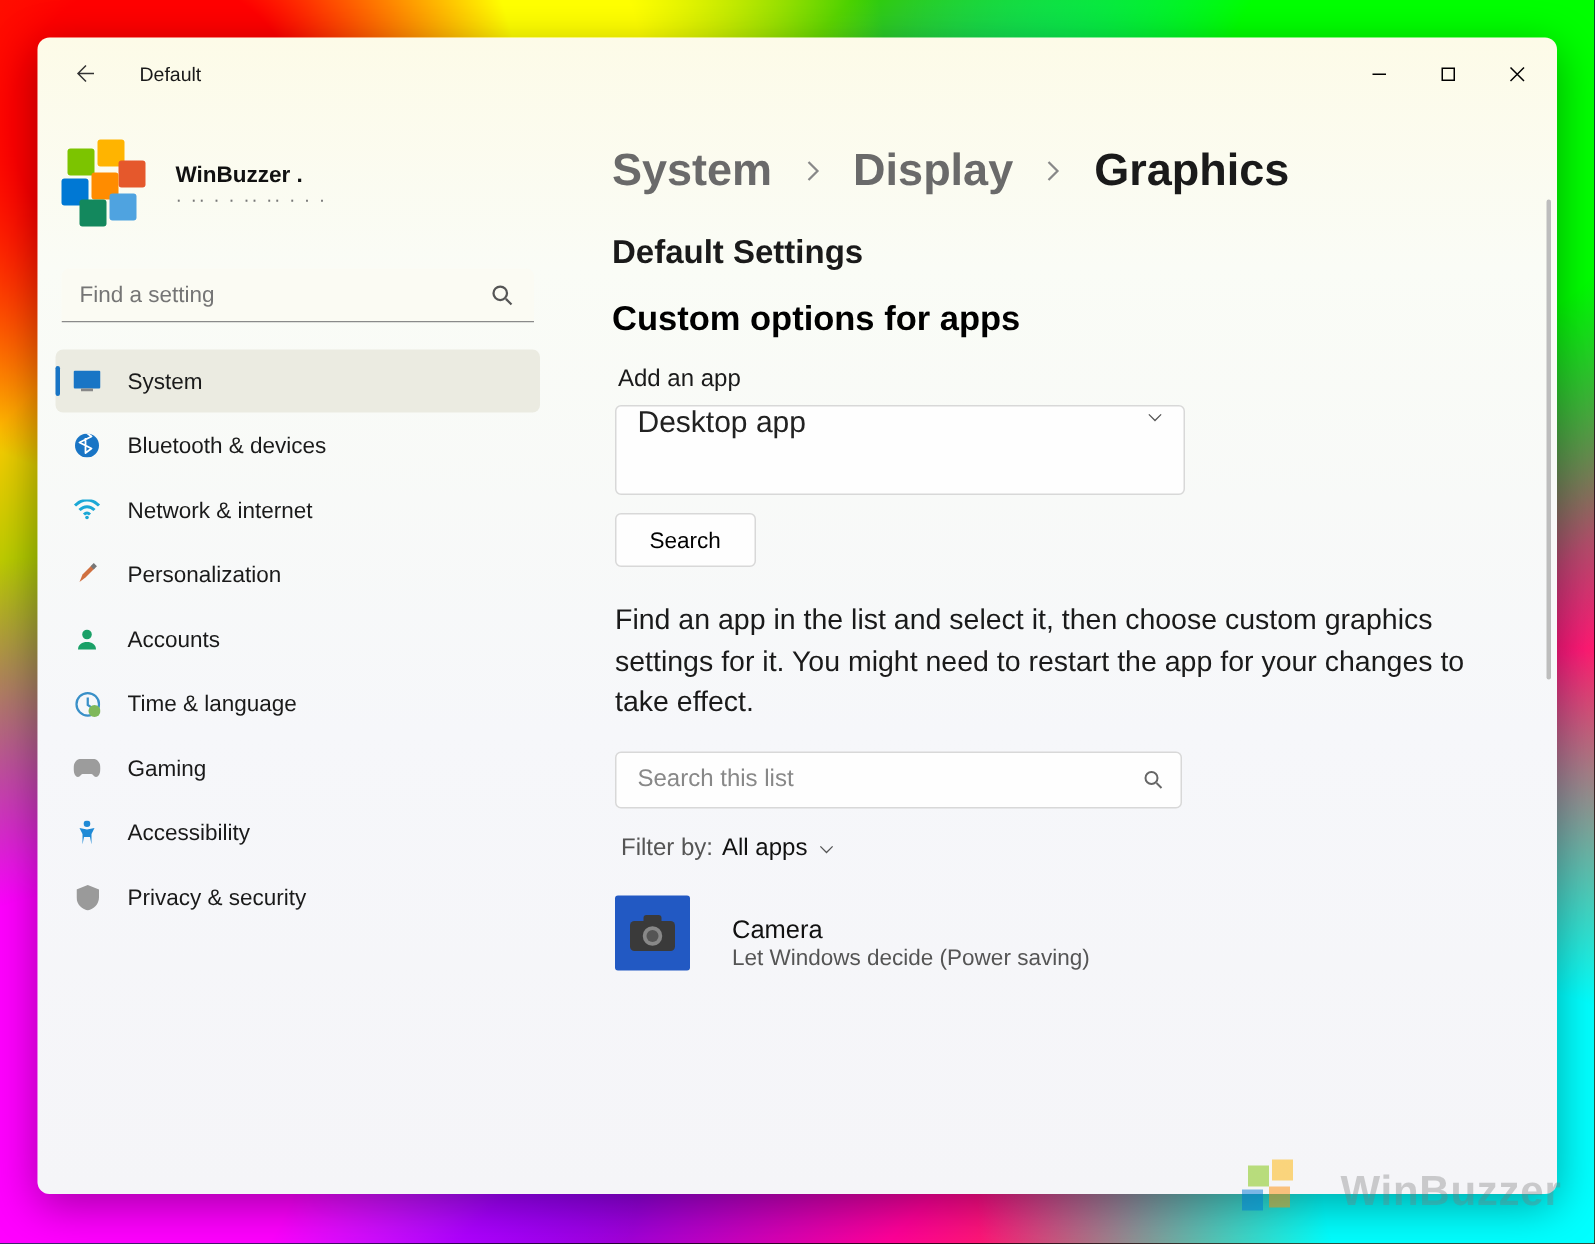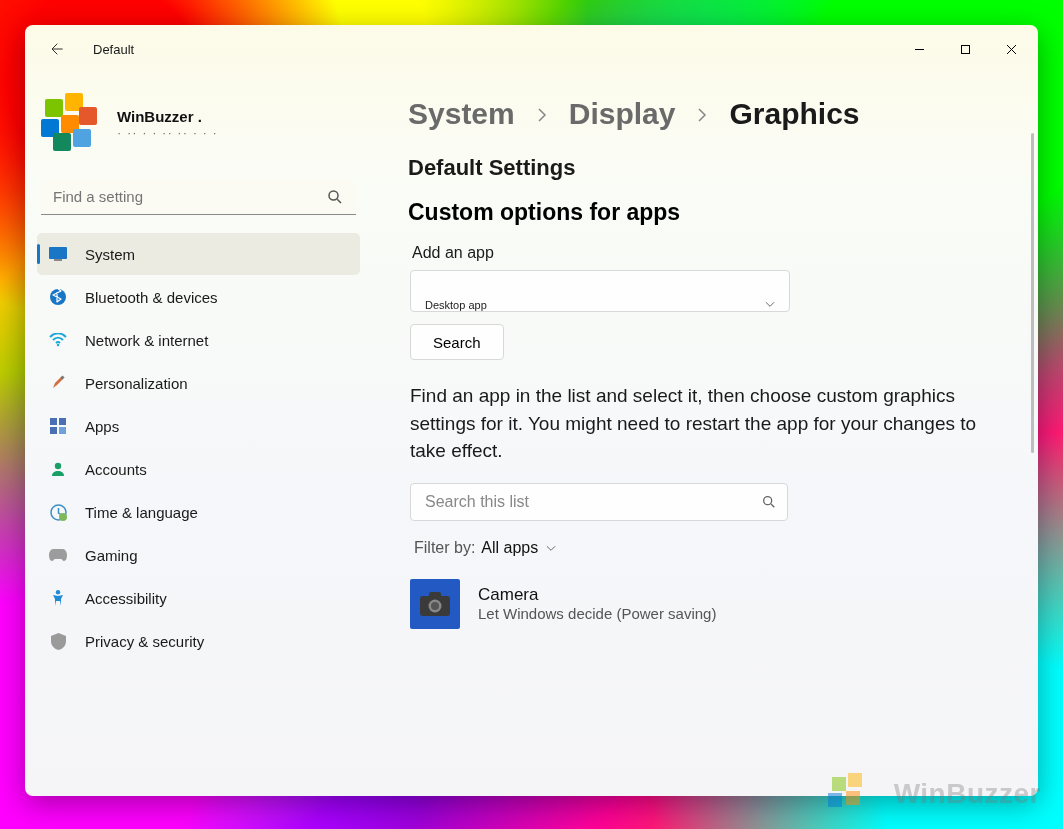--- a/index.html
+++ b/index.html
@@ -37,29 +37,29 @@
 .main{flex:1;position:relative;padding:18px 30px 0 38px;box-sizing:border-box;overflow:hidden}
 .crumbs{display:flex;align-items:center;gap:18px;font-size:30px;color:#6a6a6a;margin:6px 0 24px 0}
 .crumbs .sep svg{width:18px;height:18px;stroke:#888;stroke-width:2;fill:none}
 .crumbs .cur{color:#1a1a1a;font-weight:600}
 .crumbs .lnk{font-weight:600}
 .section-h{font-size:22px;font-weight:600;color:#1a1a1a;margin:6px 0 18px 0}
 .link-highlight{display:inline-block;border:3px solid #ff0000;border-radius:4px;padding:8px 4px 8px 6px;margin-bottom:20px}
 .link-highlight span{color:#0b5aa0;font-size:17px}
 .sub-h{font-size:23px;font-weight:600;margin:4px 0 18px 0}
 .lbl{font-size:16px;color:#1a1a1a;margin:0 0 8px 4px}
-.dropdown{width:352px;height:40px;border:1px solid #d8d8d8;border-radius:4px;background:#fefefe;display:flex;align-items:flex-end;padding:0 12px 0 14px;font-size:11px;color:#222;margin:0 0 12px 2px;justify-content:space-between}
+.dropdown{width:352px;height:40px;border:1px solid #d8d8d8;border-radius:4px;background:#fefefe;display:flex;align-items:flex-start;padding:0 12px 18px 14px;font-size:20px;color:#222;margin:0 0 12px 2px;justify-content:space-between}
 .dropdown svg{width:14px;height:14px;stroke:#555;stroke-width:1.5;fill:none}
 .btn{height:34px;padding:0 22px;border:1px solid #d8d8d8;border-radius:4px;background:#fefefe;font-size:15px;display:inline-flex;align-items:center;margin:0 0 22px 2px}
 .para{font-size:19px;color:#1a1a1a;line-height:1.45;margin:0 30px 18px 2px}
 .listsearch{width:352px;height:36px;border:1px solid #d8d8d8;border-radius:4px;background:#fefefe;display:flex;align-items:center;padding:0 10px 0 14px;font-size:16px;color:#888;margin:0 0 18px 2px;justify-content:space-between}
 .filter{font-size:16px;margin:0 0 22px 6px;display:flex;align-items:center;gap:6px;color:#555}
 .filter b{color:#111;font-weight:400}
 .filter svg{width:14px;height:14px;stroke:#555;stroke-width:1.5;fill:none}
-.app-row{display:flex;align-items:center;gap:18px;margin-left:2px}
+.app-row{display:flex;align-items:flex-end;gap:28px;margin-left:2px}
 .app-tile{width:50px;height:50px;background:#2259c3;border-radius:2px;display:flex;align-items:center;justify-content:center}
 .app-name{font-size:17px;color:#111}
 .app-sub{font-size:15px;color:#555}
 .vscroll{position:absolute;right:4px;top:60px;width:3px;height:320px;background:#bdbdbd;border-radius:3px}
 .watermark{position:absolute;right:22px;bottom:14px;font-size:28px;font-weight:700;color:rgba(120,120,120,.35);letter-spacing:.5px;display:flex;align-items:center;gap:24px}
 .watermark .cube{width:14px;height:14px;position:absolute}
 </style>
 </head>
 <body>
 
@@ -152,31 +152,20 @@
             <span class="nav-icon">
                 <svg width="16" height="16" viewBox="0 0 16 16">
                   <path d="M3 13l2-5 6-6 2 2-6 6z" fill="#d07040"></path>
                   <rect x="11" y="1" width="3" height="3" fill="#777" transform="rotate(45 12.5 2.5)"></rect>
                 </svg>
               </span>
             <span>Personalization</span>
           </div>
           <div class="nav-item">
             <span class="nav-icon">
-                <svg width="16" height="16" viewBox="0 0 16 16">
-                  <rect x="0" y="0" width="7" height="7" fill="#4a6fb3"></rect>
-                  <rect x="9" y="0" width="7" height="7" fill="#4a6fb3"></rect>
-                  <rect x="0" y="9" width="7" height="7" fill="#4a6fb3"></rect>
-                  <rect x="9" y="9" width="7" height="7" fill="#6fa0d8"></rect>
-                </svg>
-              </span>
-            <span>Apps</span>
-          </div>
-          <div class="nav-item">
-            <span class="nav-icon">
                 <svg width="16" height="16" viewBox="0 0 16 16" fill="#1aa067">
                   <circle cx="8" cy="5" r="3.2"></circle>
                   <path d="M2 15c0-3.3 2.7-5 6-5s6 1.7 6 5z"></path>
                 </svg>
               </span>
             <span>Accounts</span>
           </div>
           <div class="nav-item">
             <span class="nav-icon">
                 <svg width="17" height="17" viewBox="0 0 17 17">

